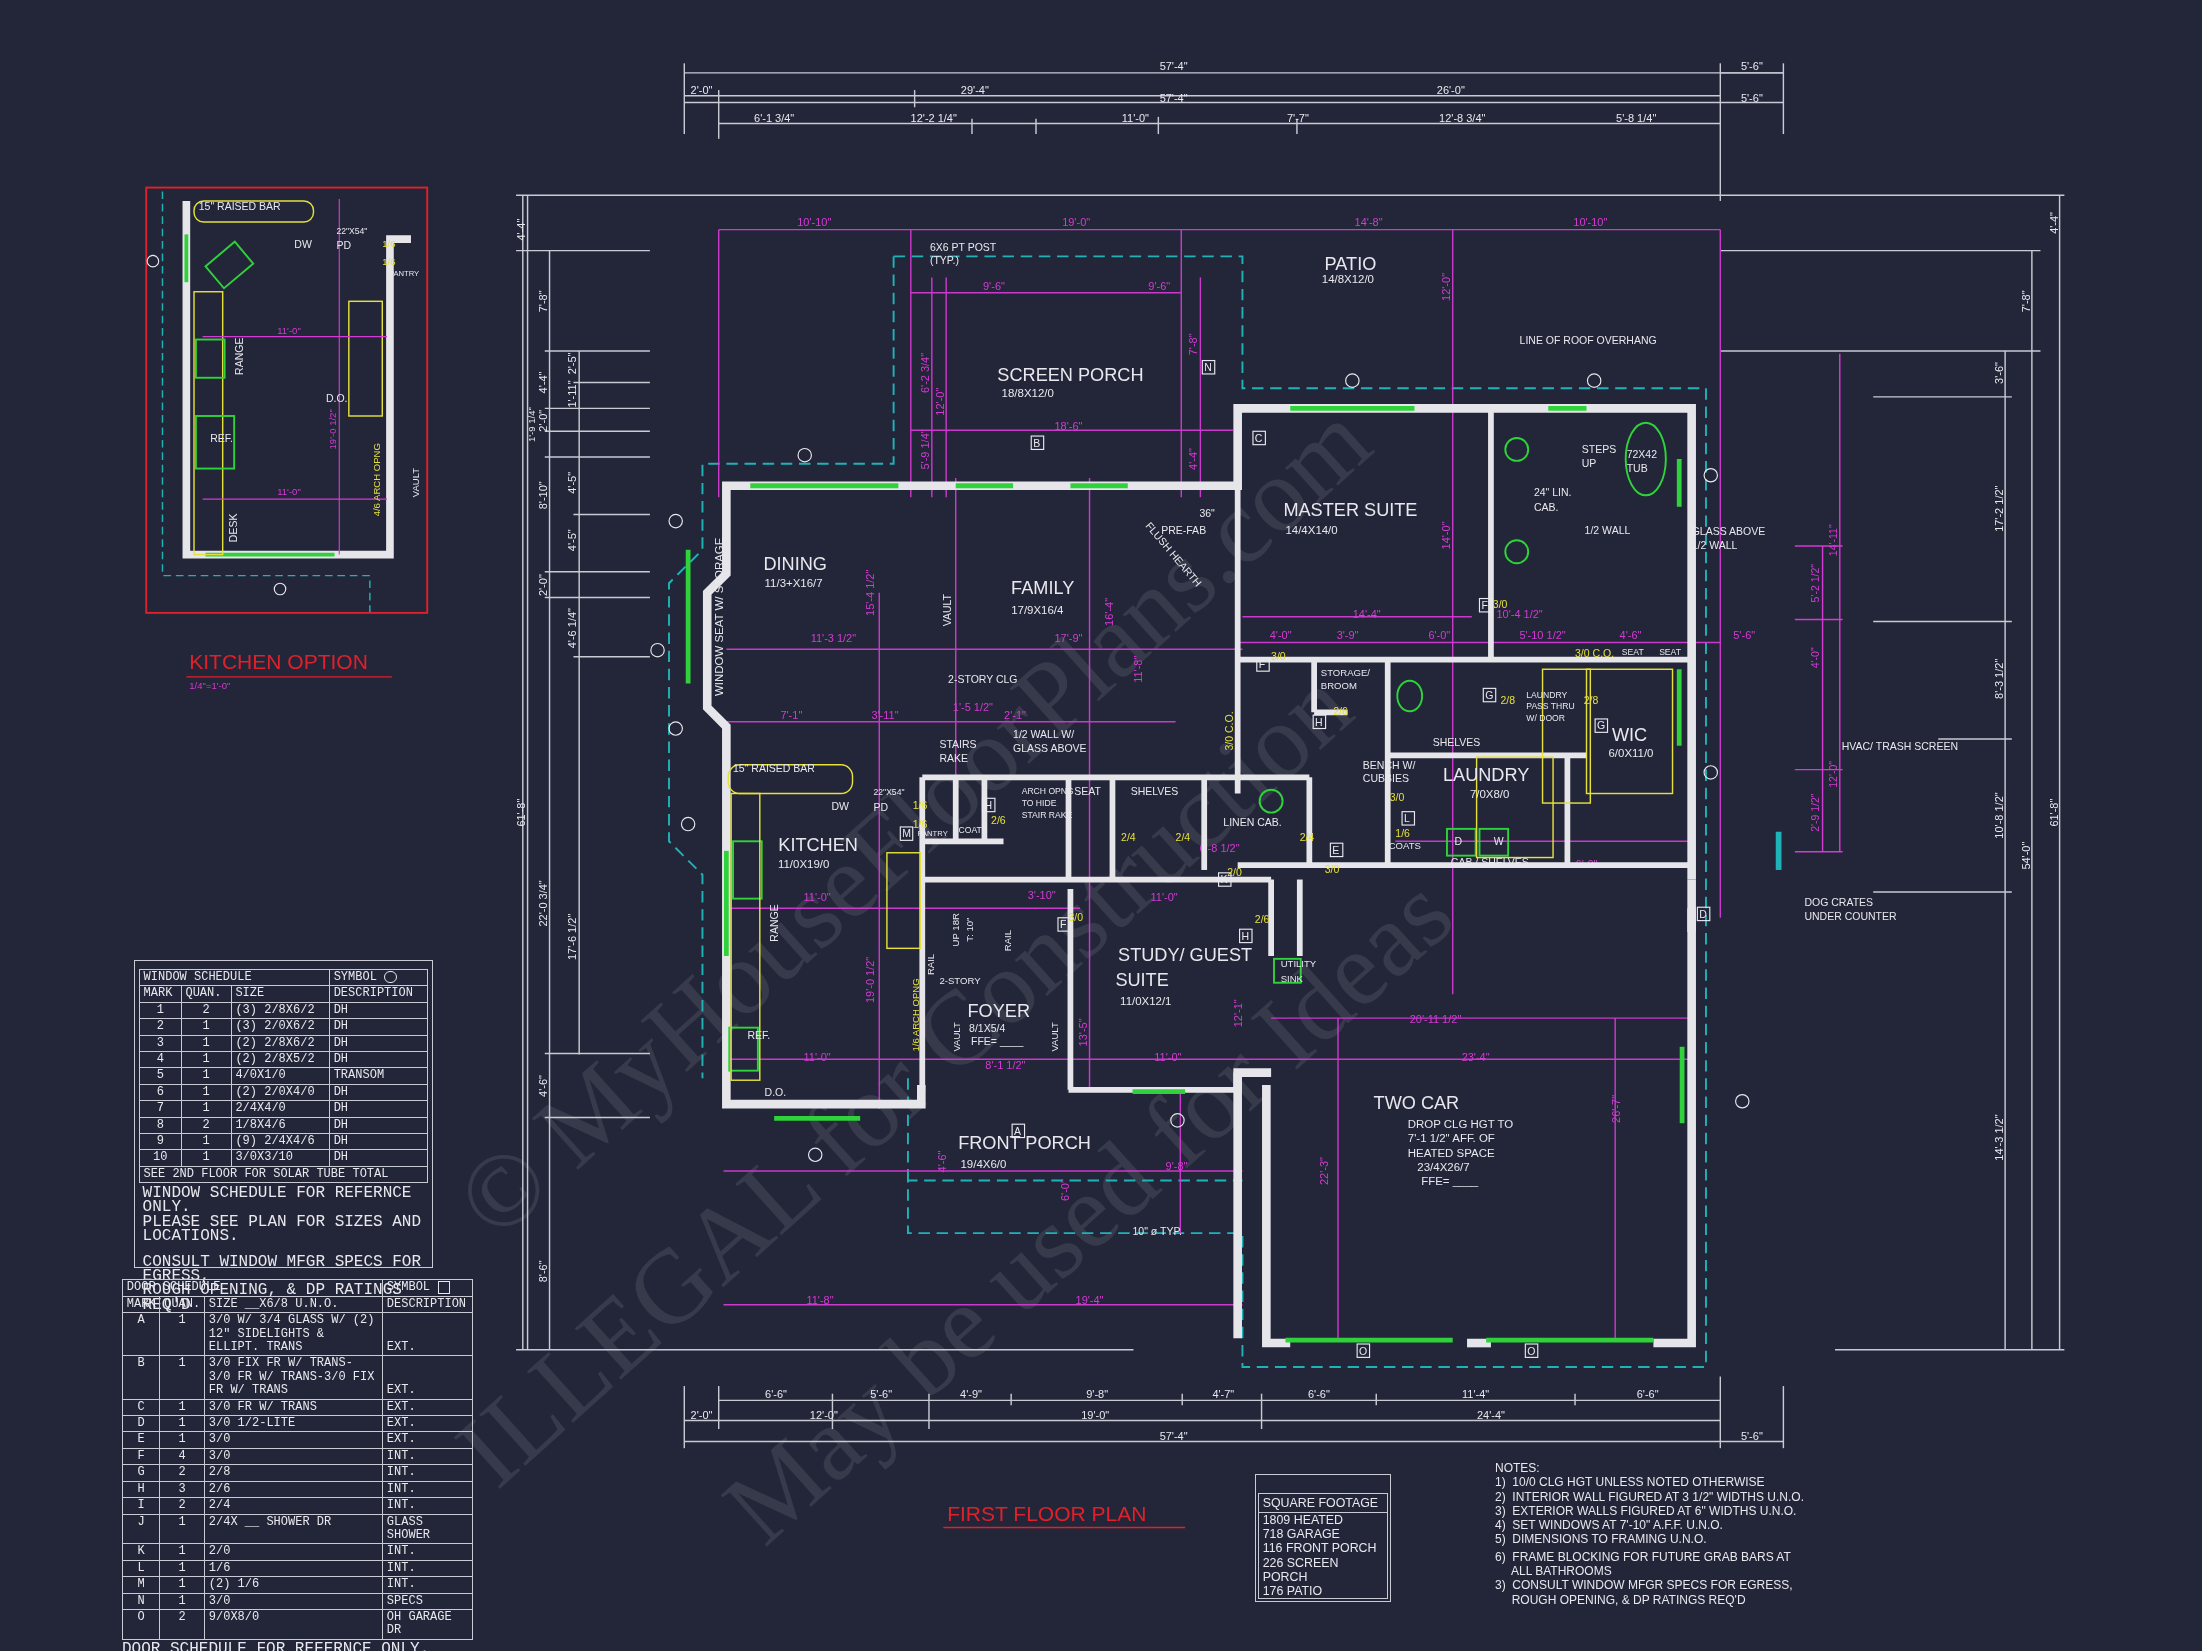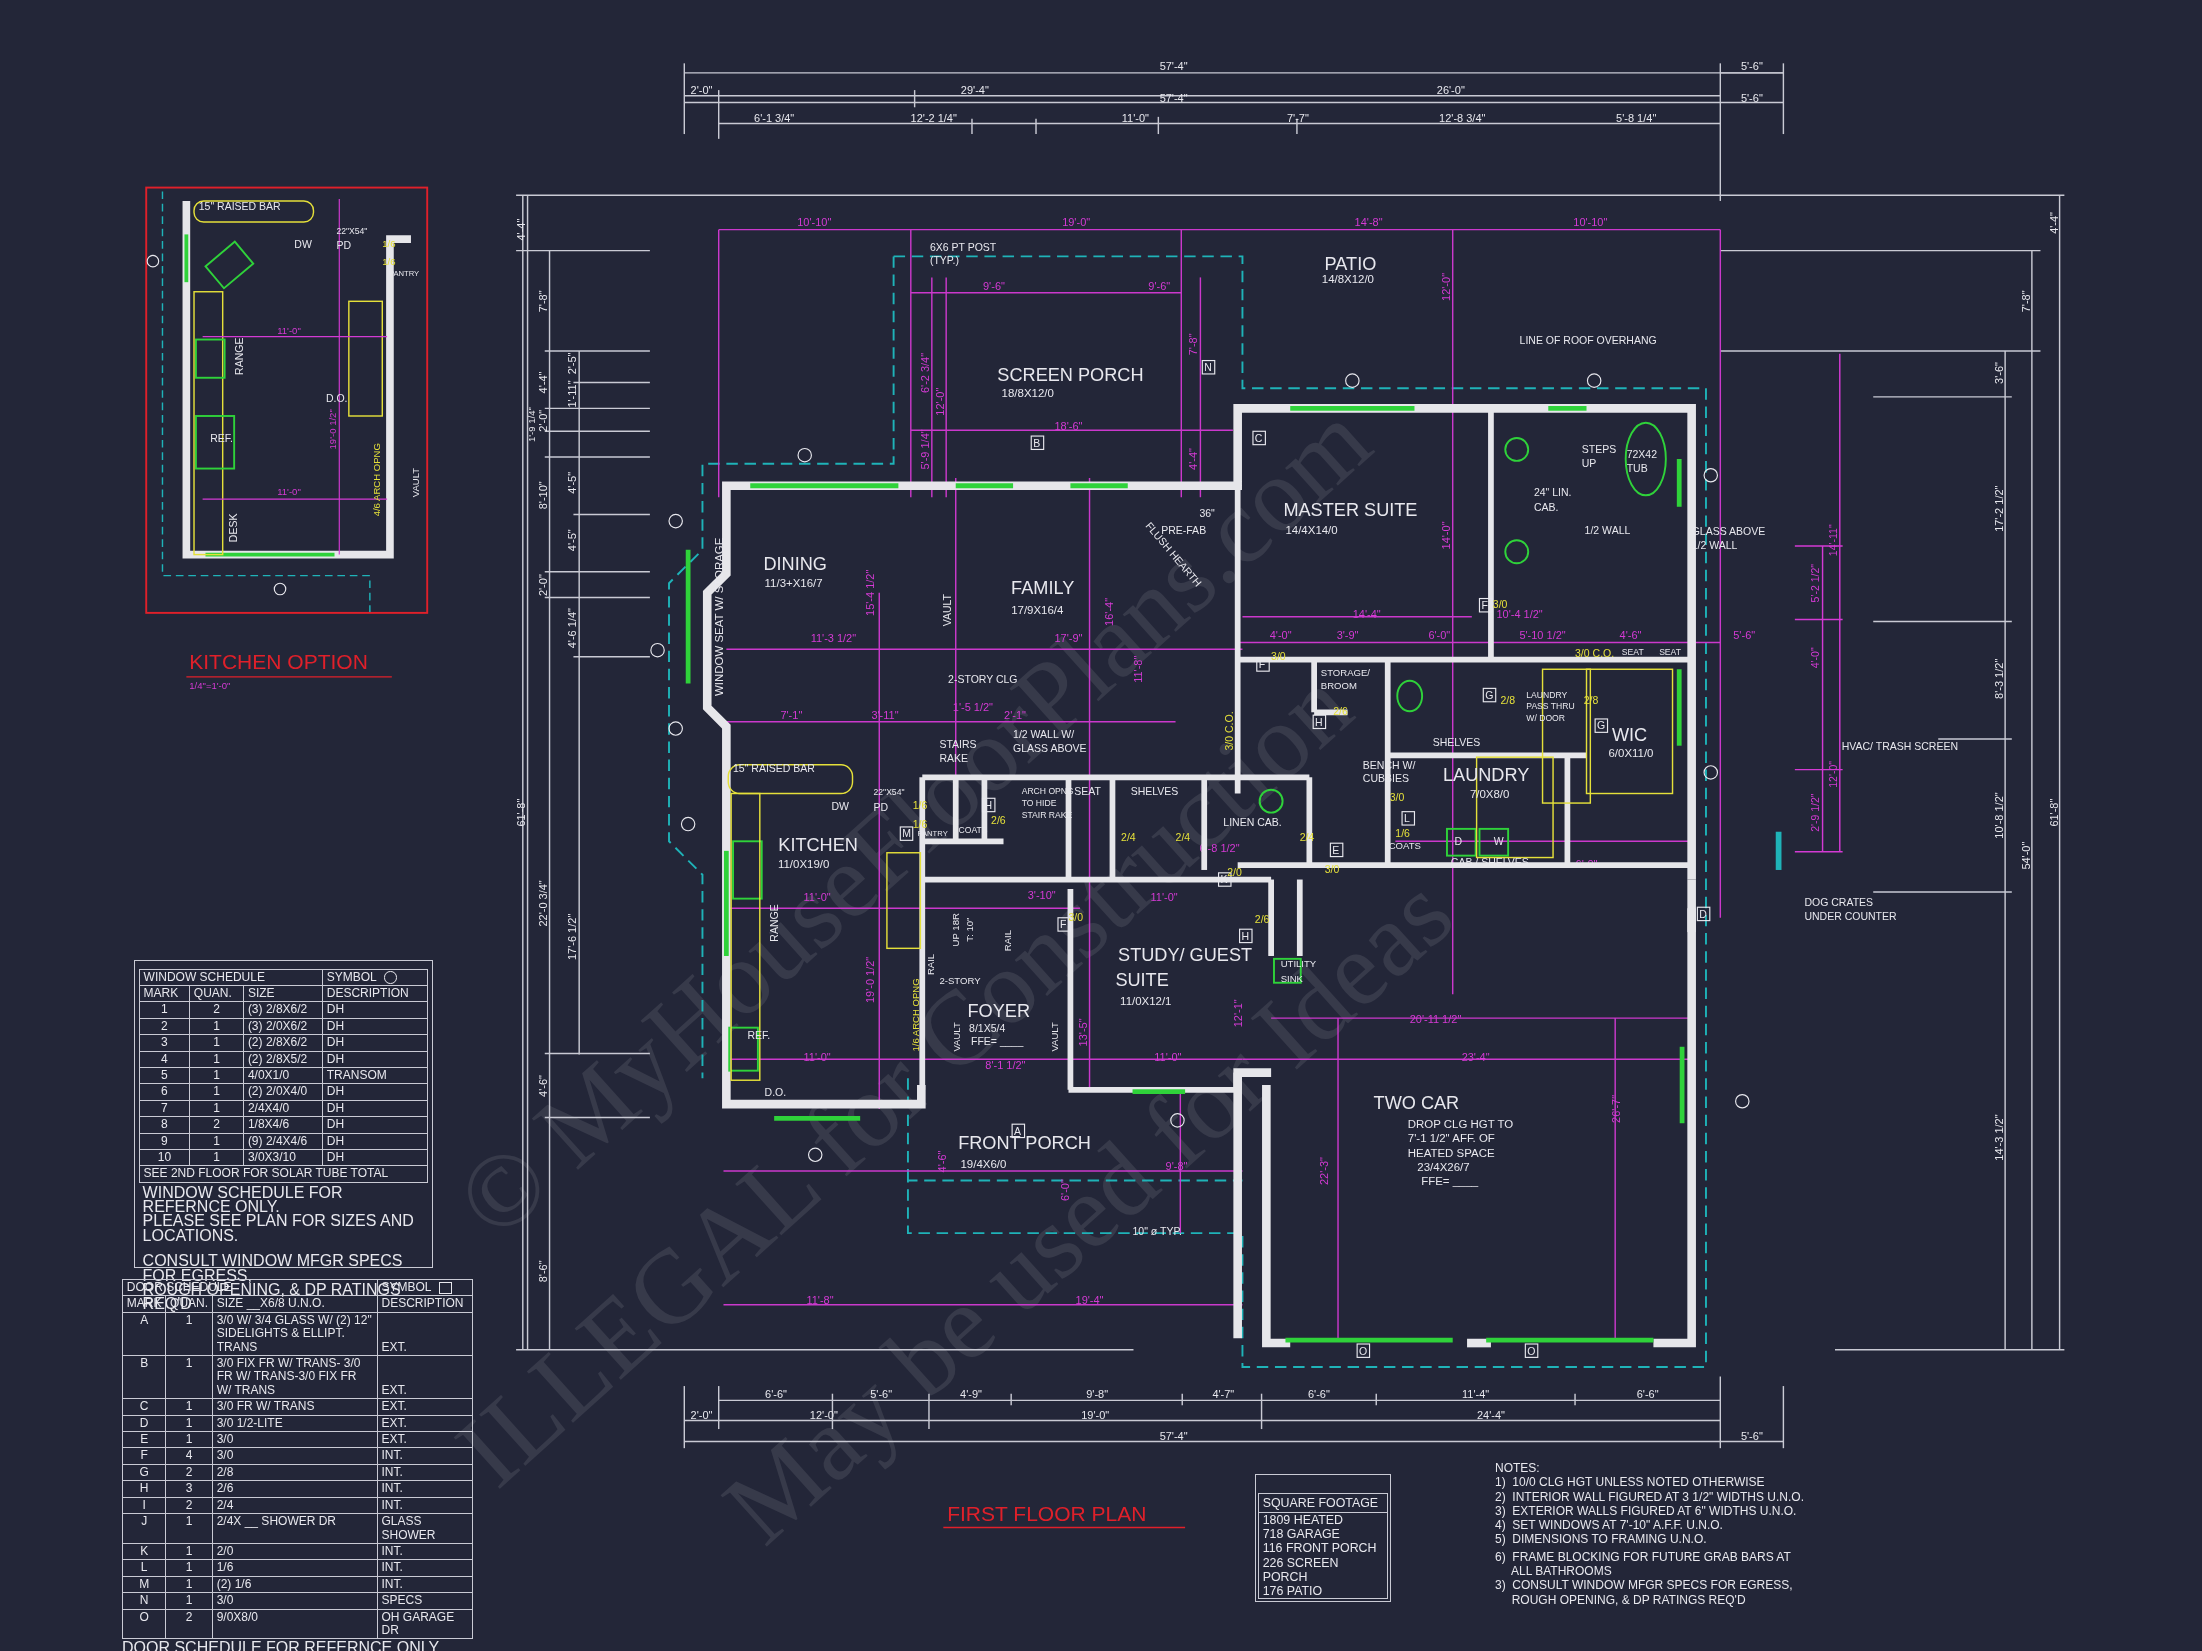--- a/index.html
+++ b/index.html
@@ -2,21 +2,21 @@
 <html><head>
 <meta charset="utf-8">
 <style>
   html,body{margin:0;padding:0;background:#232638;}
   body{width:2202px;height:1652px;position:relative;overflow:hidden;font-family:"Liberation Sans",sans-serif;color:#e8e8ee;}
   #plan{position:absolute;left:0;top:0;width:2202px;height:1652px;}
   .t{font-family:"Liberation Sans",sans-serif;fill:#e8e8ee;}
   .mg{fill:#d43ad4;font-family:"Liberation Sans",sans-serif;}
   .yl{fill:#e5e03a;font-family:"Liberation Sans",sans-serif;}
   .rd{fill:#e0202a;font-family:"Liberation Sans",sans-serif;}
-  .tbl{position:absolute;border:1.9px solid #c9cad4;font-family:Liberation Sans, sans-serif;font-size:12px;color:#e8e8ee;}
+  .tbl{position:absolute;border:1.9px solid #c9cad4;font-family:Liberation Mono, monospace;font-size:12px;color:#e8e8ee;}
   .tbl table{border-collapse:collapse;width:100%;}
   .tbl td{border:1.4px solid #c9cad4;padding:1px 3.8px;line-height:13.4px;vertical-align:top;}
   .tbl .cap{font-size:16px;padding:2.9px 3.8px;line-height:14.3px;}
   .sym-circle{display:inline-block;width:10.5px;height:10.5px;border:1.4px solid #e8e8ee;border-radius:50%;vertical-align:middle;margin-left:7.6px;}
   .sym-square{display:inline-block;width:10.5px;height:10.5px;border:1.4px solid #e8e8ee;vertical-align:middle;margin-left:7.6px;}
   .sqft{position:absolute;left:1255px;top:1474px;width:130px;border:1.9px solid #c9cad4;padding:1.9px;font-size:12.4px;}
   .sqft .inner{border:1.4px solid #c9cad4;margin-top:16px;}
   .sqft .hd{border-bottom:1.4px solid #c9cad4;padding:1.9px 3.8px;}
   .sqft .row{padding:0 3.8px;line-height:14.3px;}
   .notes{position:absolute;left:1495px;top:1461px;font-size:12px;line-height:14.3px;}

